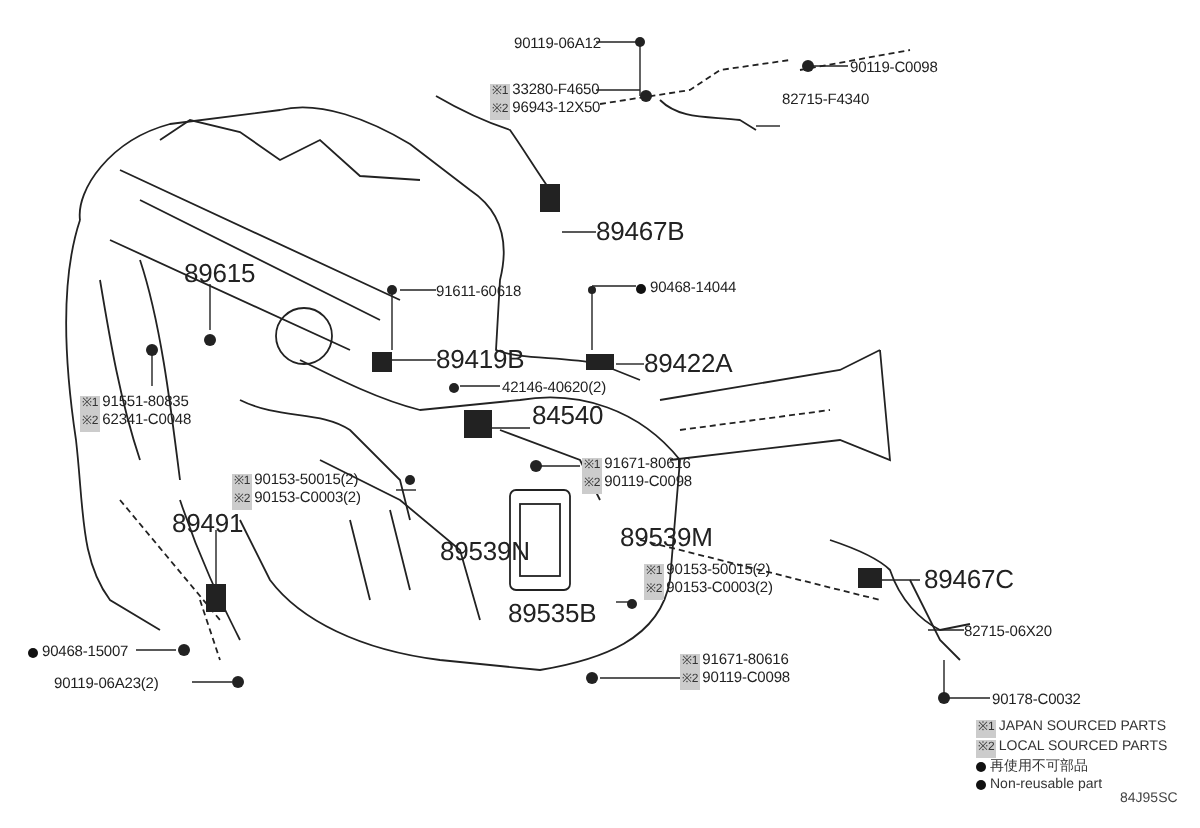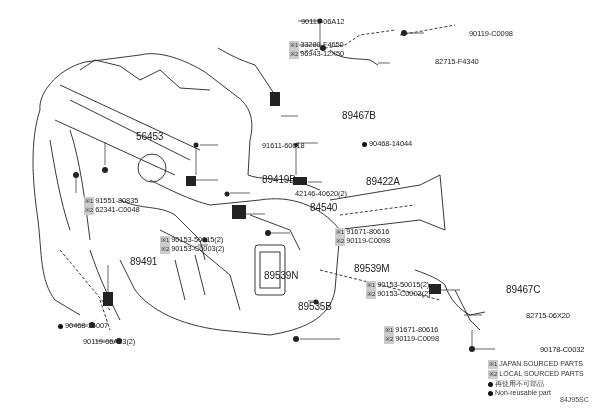--- a/index.html
+++ b/index.html
@@ -1,19 +1,19 @@
 <!DOCTYPE html>
 <html><head>
 <meta charset="utf-8">
 <style>
   html, body { margin:0; padding:0; background:#ffffff; }
   body { width:600px; height:414px; position:relative; overflow:hidden; font-family:"Liberation Sans", sans-serif; }
   #diagram { position:absolute; left:0; top:0; width:600px; height:414px; }
-  .lbl { position:absolute; font-family:"Liberation Sans", sans-serif; font-size:7.5px; color:#222; white-space:nowrap; line-height:9px; letter-spacing:-0.1px;margin-left:44px; }
-  .big { font-size:10px; line-height:10px; }
+  .lbl { position:absolute; font-family:"Liberation Sans", sans-serif; font-size:7.5px; color:#222; white-space:nowrap; line-height:9px; letter-spacing:-0.1px; }
+  .big { font-size:13px; line-height:10px; }
   .mk { display:inline-block; font-size:6px; background:#ccc; color:#333; padding:0 1px; margin-right:1px; }
   .dot { display:inline-block; width:5px; height:5px; border-radius:50%; background:#111; margin-right:2px; vertical-align:middle; }
   .legend { position:absolute; left:488px; top:359px; font-size:7px; line-height:9px; color:#333; }
   .legend div { white-space:nowrap; }
   .code { position:absolute; left:560px; top:396px; font-size:7px; color:#444; }
 </style>
 </head>
 <body>
 
 <svg id="diagram" viewBox="0 0 600 414" xmlns="http://www.w3.org/2000/svg">
@@ -102,23 +102,23 @@
     <rect x="232" y="205" width="14" height="14"></rect>
     <rect x="429" y="284" width="12" height="10"></rect>
     <rect x="103" y="292" width="10" height="14"></rect>
   </g>
 </svg>
 
 <div class="lbl" style="left:257px;top:17px">90119-06A12</div>
 <div class="lbl" style="left:245px;top:40px"><span class="mk">※1</span><span>33280-F4650</span></div>
 <div class="lbl" style="left:245px;top:49px"><span class="mk">※2</span><span>96943-12X50</span></div>
 <div class="lbl" style="left:425px;top:29px">90119-C0098</div>
-<div class="lbl" style="left:391px;top:57px">82715-F4340</div>
+<div class="lbl" style="left:391px;top:45px">82715-F4340</div>
 <div class="lbl big" style="left:298px;top:111px">89467B</div>
-<div class="lbl big" style="left:92px;top:132px">56453</div>
+<div class="lbl big" style="left:92px;top:132px">89615</div>
 <div class="lbl" style="left:218px;top:141px">91611-60618</div>
 <div class="lbl" style="left:318px;top:139px"><span class="dot"></span><span>90468-14044</span></div>
 <div class="lbl big" style="left:218px;top:175px">89419B</div>
 <div class="lbl" style="left:251px;top:189px">42146-40620(2)</div>
 <div class="lbl big" style="left:322px;top:177px">89422A</div>
 <div class="lbl" style="left:40px;top:196px"><span class="mk">※1</span><span>91551-80835</span></div>
 <div class="lbl" style="left:40px;top:205px"><span class="mk">※2</span><span>62341-C0048</span></div>
 <div class="lbl big" style="left:266px;top:203px">84540</div>
 <div class="lbl" style="left:291px;top:227px"><span class="mk">※1</span><span>91671-80616</span></div>
 <div class="lbl" style="left:291px;top:236px"><span class="mk">※2</span><span>90119-C0098</span></div>
@@ -128,21 +128,21 @@
 <div class="lbl big" style="left:220px;top:271px">89539N</div>
 <div class="lbl big" style="left:310px;top:264px">89539M</div>
 <div class="lbl" style="left:322px;top:280px"><span class="mk">※1</span><span>90153-50015(2)</span></div>
 <div class="lbl" style="left:322px;top:289px"><span class="mk">※2</span><span>90153-C0003(2)</span></div>
 <div class="lbl big" style="left:462px;top:285px">89467C</div>
 <div class="lbl big" style="left:254px;top:302px">89535B</div>
 <div class="lbl" style="left:482px;top:311px">82715-06X20</div>
 <div class="lbl" style="left:14px;top:321px"><span class="dot"></span><span>90468-15007</span></div>
 <div class="lbl" style="left:340px;top:325px"><span class="mk">※1</span><span>91671-80616</span></div>
 <div class="lbl" style="left:340px;top:334px"><span class="mk">※2</span><span>90119-C0098</span></div>
-<div class="lbl" style="left:39px;top:337px">90119-06A23(2)</div>
+<div class="lbl" style="left:27px;top:337px">90119-06A23(2)</div>
 <div class="lbl" style="left:496px;top:345px">90178-C0032</div>
 
 <div class="legend">
   <div><span class="mk">※1</span><span>JAPAN SOURCED PARTS</span></div>
   <div><span class="mk">※2</span><span>LOCAL SOURCED PARTS</span></div>
   <div><span class="dot"></span><span>再使用不可部品</span></div>
   <div><span class="dot"></span><span>Non-reusable part</span></div>
 </div>
 <div class="code">84J95SC</div>
 

